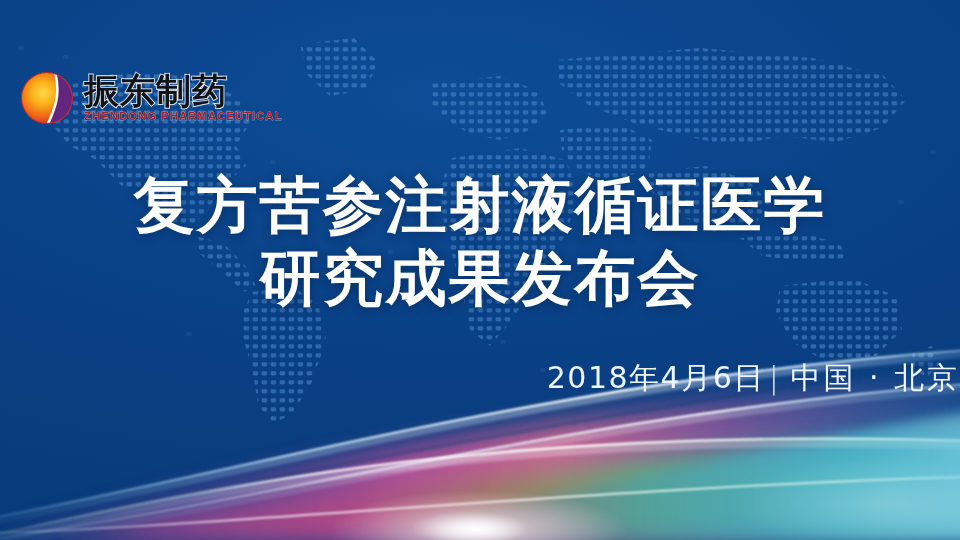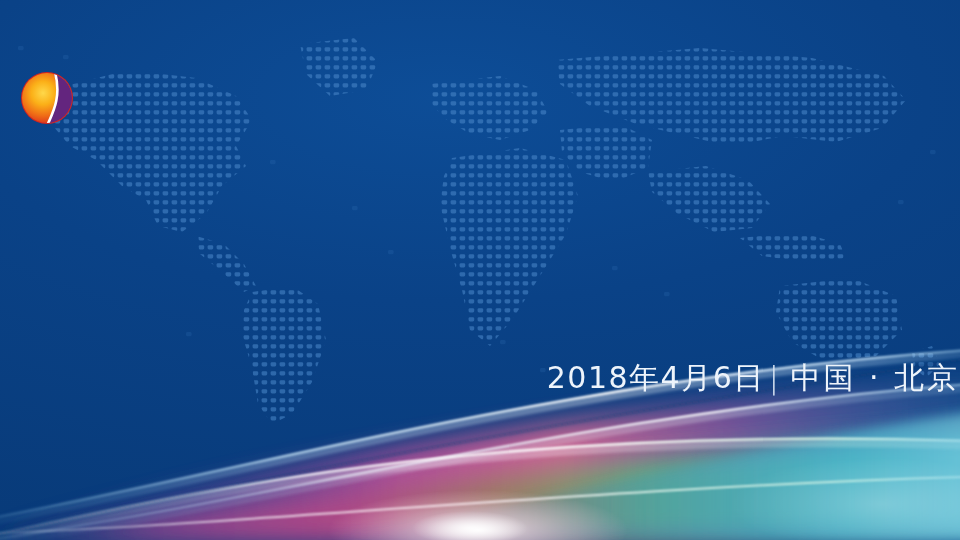--- a/index.html
+++ b/index.html
@@ -337,20 +337,28 @@
         <g clip-path="url(#lgClip)">
 
           <path d="M36 6 L58 6 L58 58 L30 58 C 34 44, 44 30, 36 6 Z" fill="#63257e"></path>
 
           <path d="M37 4 C 44 30, 34 46, 29 58" fill="none" stroke="#ffffff" stroke-width="2.6"></path>
 
           <path d="M57 6 L57 58" fill="none" stroke="#ffffff" stroke-width="2"></path>
         </g>
       </svg>
     </div>
-  </div>
-
+    <div class="logo-text">
+      <div class="logo-cn">振东制药</div>
+      <div class="logo-en">ZHENDONG PHARMACEUTICAL</div>
+    </div>
+  </div>
+
+  <div class="headline">
+    <span class="line">复方苦参注射液循证医学</span>
+    <span class="line">研究成果发布会</span>
+  </div>
 
   <div class="meta">
     <span>2018年4月6日</span><span class="sep">|</span><span class="place">中国 · 北京</span>
   </div>
 
 </div>
 
 </body></html>

